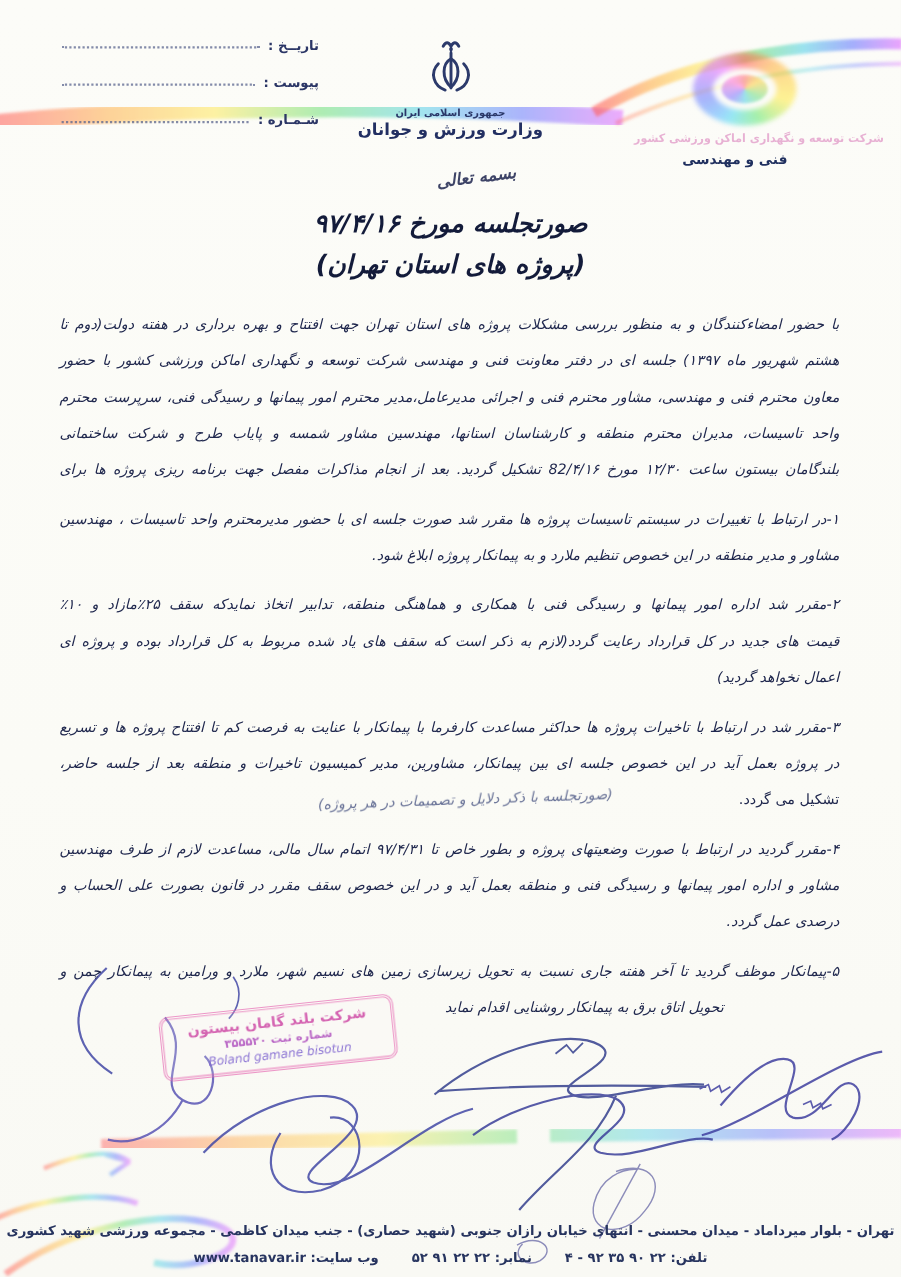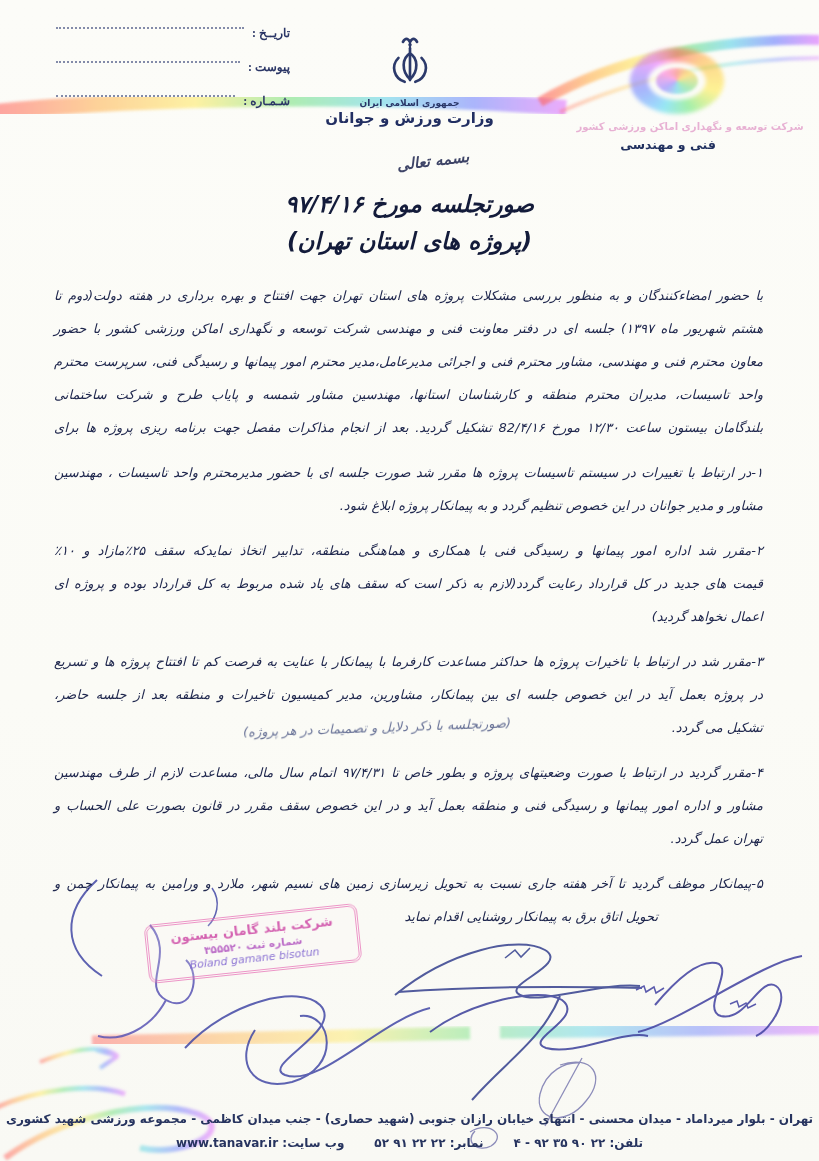--- a/index.html
+++ b/index.html
@@ -4,21 +4,21 @@
 <style>
   html,body{margin:0;padding:0;background:#e8e8e4;}
   .page{
     position:relative;width:819px;height:1161px;margin:0 auto;
     background:linear-gradient(180deg,#fcfcf8 0%,#fbfbf6 60%,#f9f9f4 100%);
     overflow:hidden;direction:rtl;
     font-family:"DejaVu Sans",sans-serif;color:#1f2850;
   }
   
   .hdr-fields{position:absolute;top:26px;left:52px;width:238px;direction:rtl;}
-  .hdr-field{display:flex;height:22px;margin-bottom:12px;font-family:Liberation Serif, serif;}
+  .hdr-field{display:flex;align-items:flex-end;height:22px;margin-bottom:12px;}
   .hdr-field .lbl{font-size:12px;font-weight:bold;color:#2b3666;white-space:nowrap;letter-spacing:.5px;}
   .hdr-field .dots{flex:1;border-bottom:2px dotted #5b668f;margin:0 8px 4px 4px;height:1px;opacity:.75;}
   .emblem-block{position:absolute;top:34px;left:50%;transform:translateX(-50%);text-align:center;width:220px;}
   .emblem-block svg{display:block;margin:0 auto;}
   .country{font-size:9px;font-weight:bold;color:#2a3768;margin-top:2px;letter-spacing:.3px;}
   .ministry{font-size:15px;font-weight:bold;color:#222f62;margin-top:1px;}
   .seal{
     position:absolute;top:48px;left:630px;width:94px;height:66px;border-radius:50%;
     background:conic-gradient(#ff5a5a,#ffb04d,#ffe95e,#6fe07a,#5ad2e8,#6a7bff,#d66bff,#ff5a5a);
     filter:blur(2.2px) saturate(1.2);opacity:.55;
@@ -191,42 +191,42 @@
     <div class="para">
       <div class="line">با حضور امضاءکنندگان و به منظور بررسی مشکلات پروژه های استان تهران جهت افتتاح و بهره برداری در هفته دولت(دوم تا</div>
       <div class="line">هشتم شهریور ماه ۱۳۹۷) جلسه ای در دفتر معاونت فنی و مهندسی شرکت توسعه و نگهداری اماکن ورزشی کشور با حضور</div>
       <div class="line">معاون محترم فنی و مهندسی، مشاور محترم فنی و اجرائی مدیرعامل،مدیر محترم امور پیمانها و رسیدگی فنی، سرپرست محترم</div>
       <div class="line">واحد تاسیسات، مدیران محترم منطقه و کارشناسان استانها، مهندسین مشاور شمسه و پایاب طرح و شرکت ساختمانی</div>
       <div class="line">بلندگامان بیستون ساعت ۱۲/۳۰ مورخ 82/۴/۱۶ تشکیل گردید. بعد از انجام مذاکرات مفصل جهت برنامه ریزی پروژه ها برای</div>
     </div>
 
     <div class="para">
       <div class="line">۱-در ارتباط با تغییرات در سیستم تاسیسات پروژه ها مقرر شد صورت جلسه ای با حضور مدیرمحترم واحد تاسیسات ، مهندسین</div>
-      <div class="line end">مشاور و مدیر جوانان در این خصوص تنظیم گردد و به پیمانکار پروژه ابلاغ شود.</div>
+      <div class="line end">مشاور و مدیر منطقه در این خصوص تنظیم ملارد و به پیمانکار پروژه ابلاغ شود.</div>
     </div>
 
     <div class="para">
       <div class="line">۲-مقرر شد اداره امور پیمانها و رسیدگی فنی با همکاری و هماهنگی منطقه، تدابیر اتخاذ نمایدکه سقف ۲۵٪مازاد و ۱۰٪</div>
       <div class="line">قیمت های جدید در کل قرارداد رعایت گردد(لازم به ذکر است که سقف های یاد شده مربوط به کل قرارداد بوده و پروژه ای</div>
       <div class="line end">اعمال نخواهد گردید)</div>
     </div>
 
     <div class="para">
       <div class="line">۳-مقرر شد در ارتباط با تاخیرات پروژه ها حداکثر مساعدت کارفرما با پیمانکار با عنایت به فرصت کم تا افتتاح پروژه ها و تسریع</div>
       <div class="line">در پروژه بعمل آید در این خصوص جلسه ای بین پیمانکار، مشاورین، مدیر کمیسیون تاخیرات و منطقه بعد از جلسه حاضر،</div>
       <div class="tail-row">
-        <span style="font-style:italic;margin-left:46px;">تشکیل می گردد.</span>
+        <span style="">تشکیل می گردد.</span>
         <span class="handwriting">(صورتجلسه با ذکر دلایل و تصمیمات در هر پروژه)</span>
       </div>
     </div>
 
     <div class="para">
       <div class="line">۴-مقرر گردید در ارتباط با صورت وضعیتهای پروژه و بطور خاص تا ۹۷/۴/۳۱ اتمام سال مالی، مساعدت لازم از طرف مهندسین</div>
       <div class="line">مشاور و اداره امور پیمانها و رسیدگی فنی و منطقه بعمل آید و در این خصوص سقف مقرر در قانون بصورت علی الحساب و</div>
-      <div class="line end">تهران عمل گردد.</div>
+      <div class="line end">درصدی عمل گردد.</div>
     </div>
 
     <div class="para">
       <div class="line">۵-پیمانکار موظف گردید تا آخر هفته جاری نسبت به تحویل زیرسازی زمین های نسیم شهر، ملارد و ورامین به پیمانکار چمن و</div>
       <div class="line end indent">تحویل اتاق برق به پیمانکار روشنایی اقدام نماید</div>
     </div>
   </div>
 
   <div class="stamp">
     <div class="s1">شرکت بلند گامان بیستون</div>

